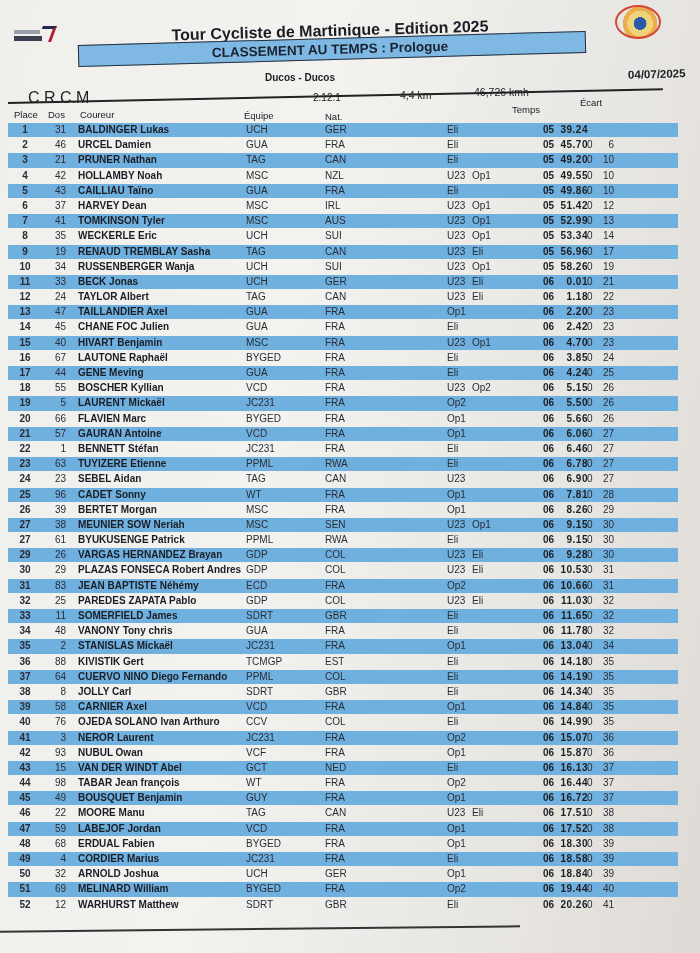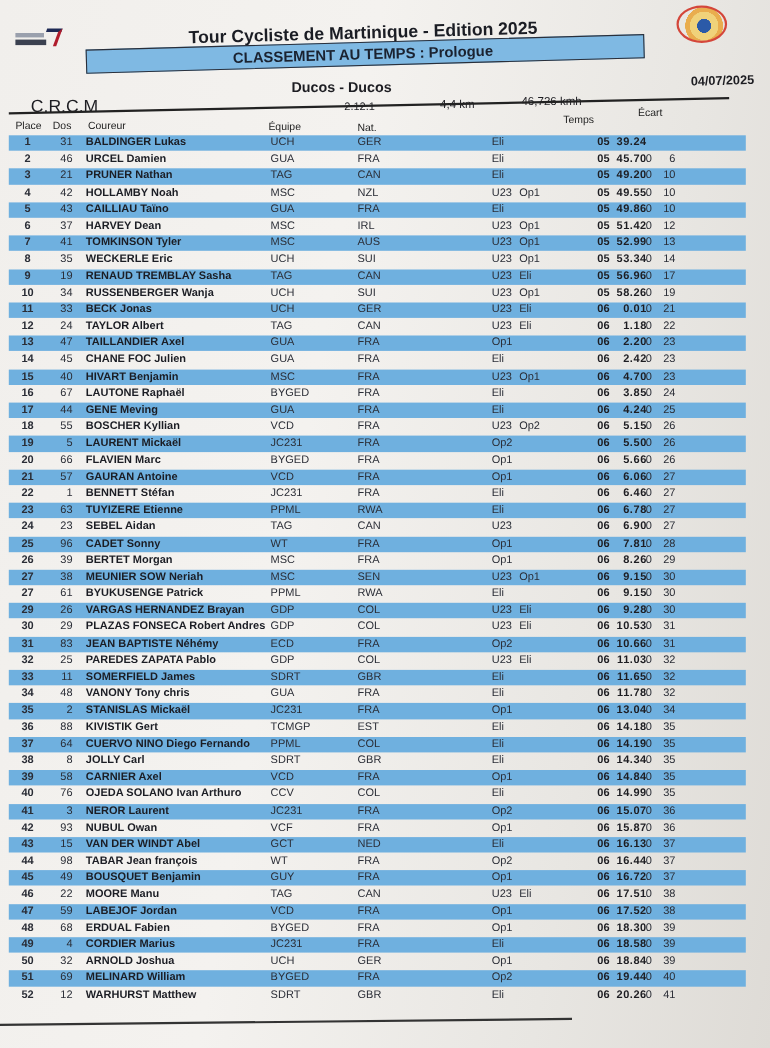--- a/index.html
+++ b/index.html
@@ -35,21 +35,21 @@
   .subtitle-band {
     position: absolute; left: 78px; top: 38px; width: 508px; height: 22px;
     background: #7fb9e3; border: 1px solid #2a2f3a;
     transform: rotate(-1.6deg);
   }
   .subtitle {
     position: absolute; left: 150px; top: 42px; width: 360px;
     font-size: 13.5px; font-weight: bold; text-align: center; color: #1a2230;
     transform: rotate(-1.6deg);
   }
-  .stage { position: absolute; left: 265px; top: 72px; font-size: 13px; font-weight: bold; }
+  .stage { position: absolute; left: 265px; top: 72px; font-size: 10px; font-weight: bold; }
   .date { position: absolute; left: 628px; top: 68px; font-size: 11.5px; font-weight: bold; transform: rotate(-1.6deg); }
   .org { position: absolute; left: 28px; top: 89px; font-size: 16px; }
   .stage-code { position: absolute; left: 313px; top: 92px; font-size: 10px; }
   .distance { position: absolute; left: 400px; top: 89px; font-size: 10.5px; }
   .speed { position: absolute; left: 474px; top: 86px; font-size: 10.5px; }
   .rule-top {
     position: absolute; left: 8px; top: 102px; width: 655px; height: 2px; background: #222;
     transform: rotate(-1.2deg); transform-origin: left center;
   }
   .header-row { position: absolute; top: 107px; font-size: 9.5px; color:#222; }

